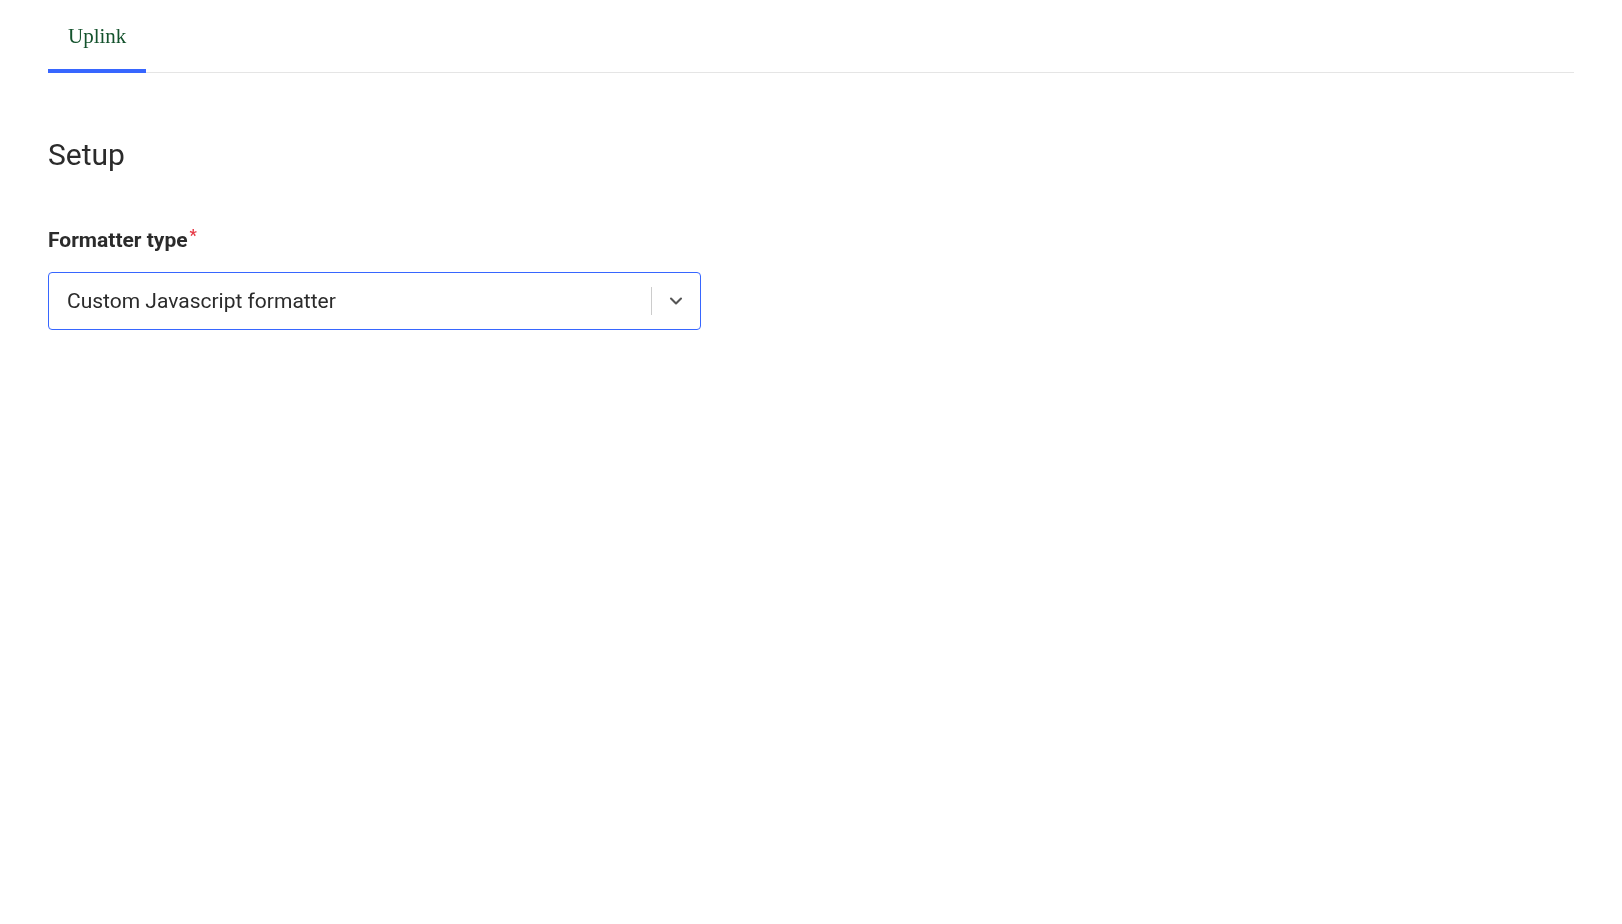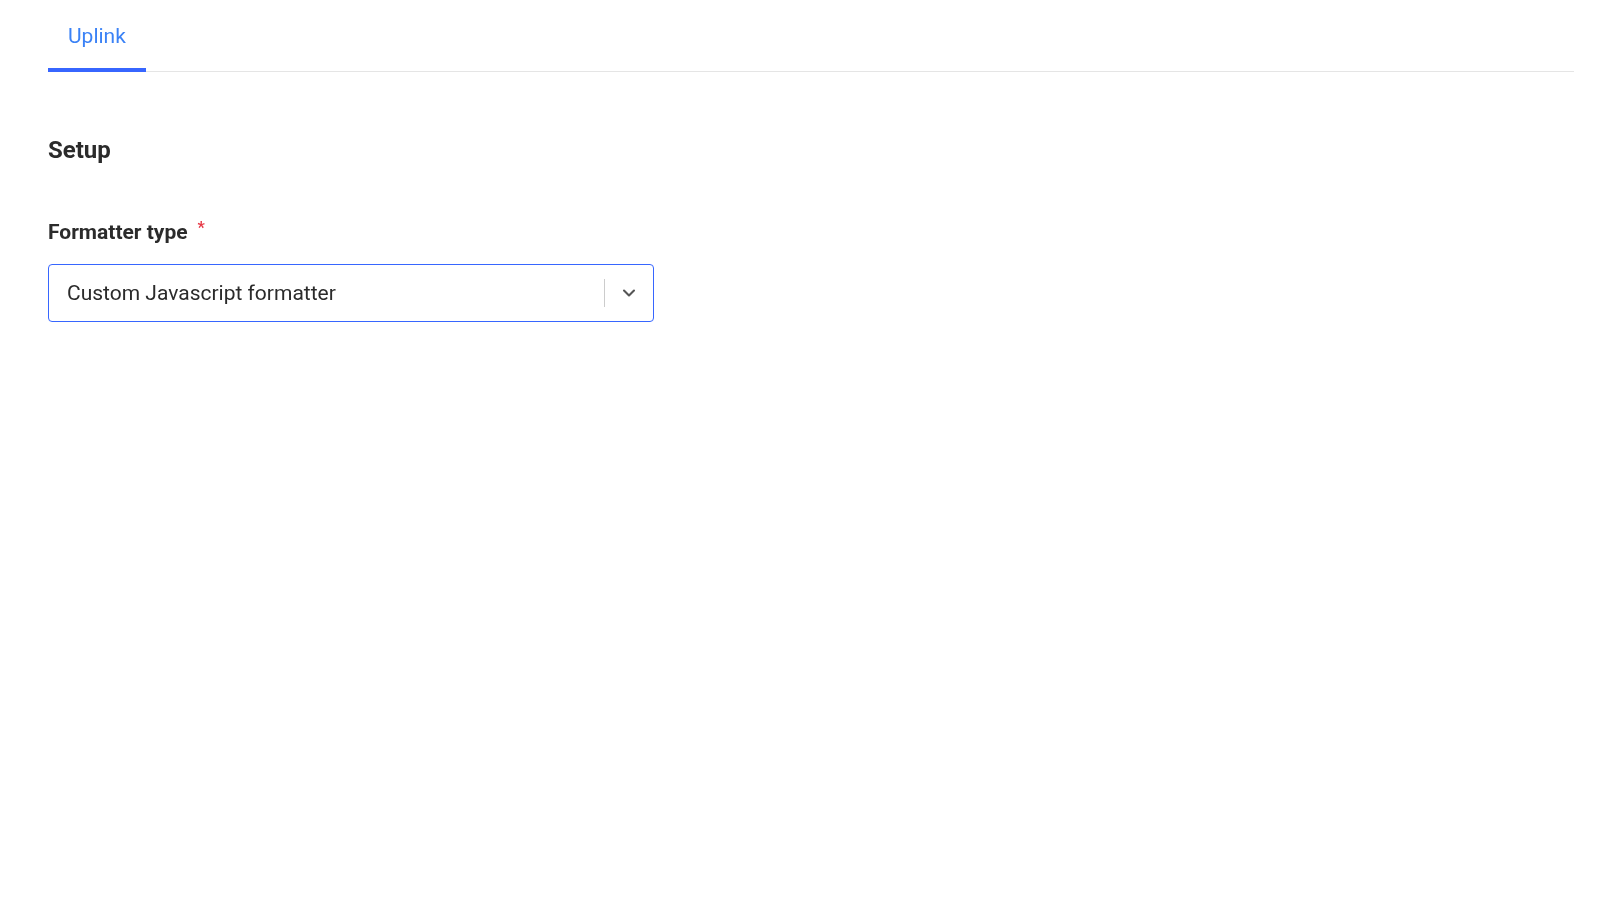--- a/index.html
+++ b/index.html
@@ -22,47 +22,47 @@
     .tab {
       padding: 24px 20px 20px 20px;
       font-size: 21px;
       color: #333;
       cursor: pointer;
       border-bottom: 4px solid transparent;
       margin-bottom: -1px;
       font-weight: 400;
     }
     .tab.active {
-      color: #3b82f6;
+      color: #14532d;
       border-bottom-color: #3766ff;
+      font-family: Liberation Serif, serif;
     }
     .setup-heading {
-      font-size: 24px;
+      font-size: 30px;
+      font-weight: 400;
+      color: #2b2b2b;
+      margin-top: 64px;
+    }
+    .field-label {
+      font-size: 21px;
       font-weight: 700;
       color: #2b2b2b;
-      margin-top: 64px;
-    }
-    .field-label {
-      font-size: 21px;
-      font-weight: 700;
-      color: #2b2b2b;
       margin-top: 56px;
       display: flex;
       align-items: flex-start;
-      gap: 8px;
     }
     .required {
       color: #e63946;
       font-size: 16px;
       margin-left: 2px;
       margin-top: -2px;
     }
     .select-wrapper {
       position: relative;
-      width: 606px;
+      width: 653px;
       margin-top: 20px;
     }
     .select-box {
       width: 100%;
       height: 58px;
       border: 1.5px solid #3766ff;
       border-radius: 4px;
       display: flex;
       align-items: center;
       justify-content: space-between;

